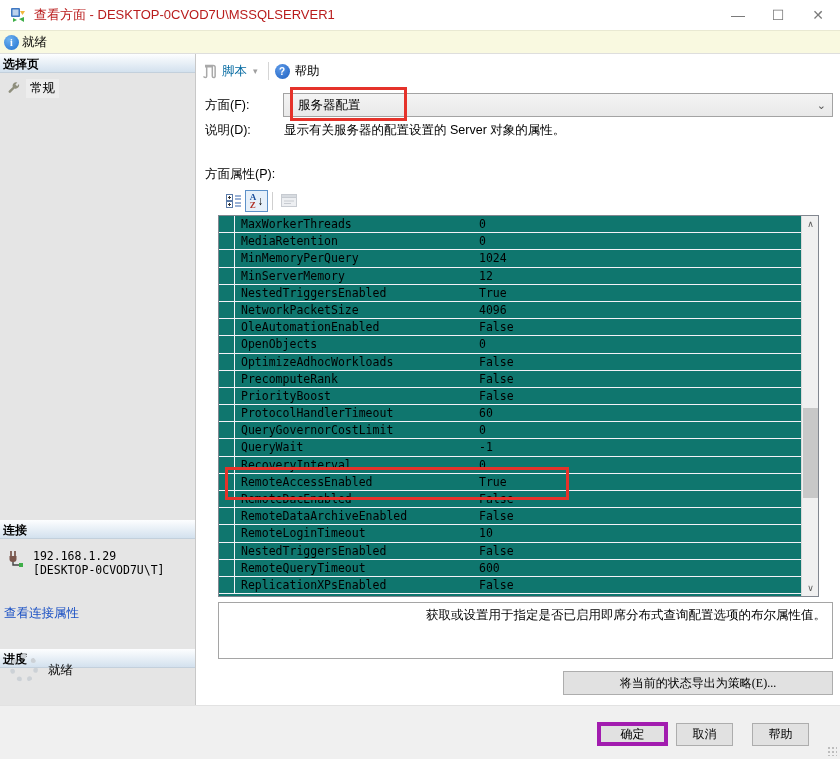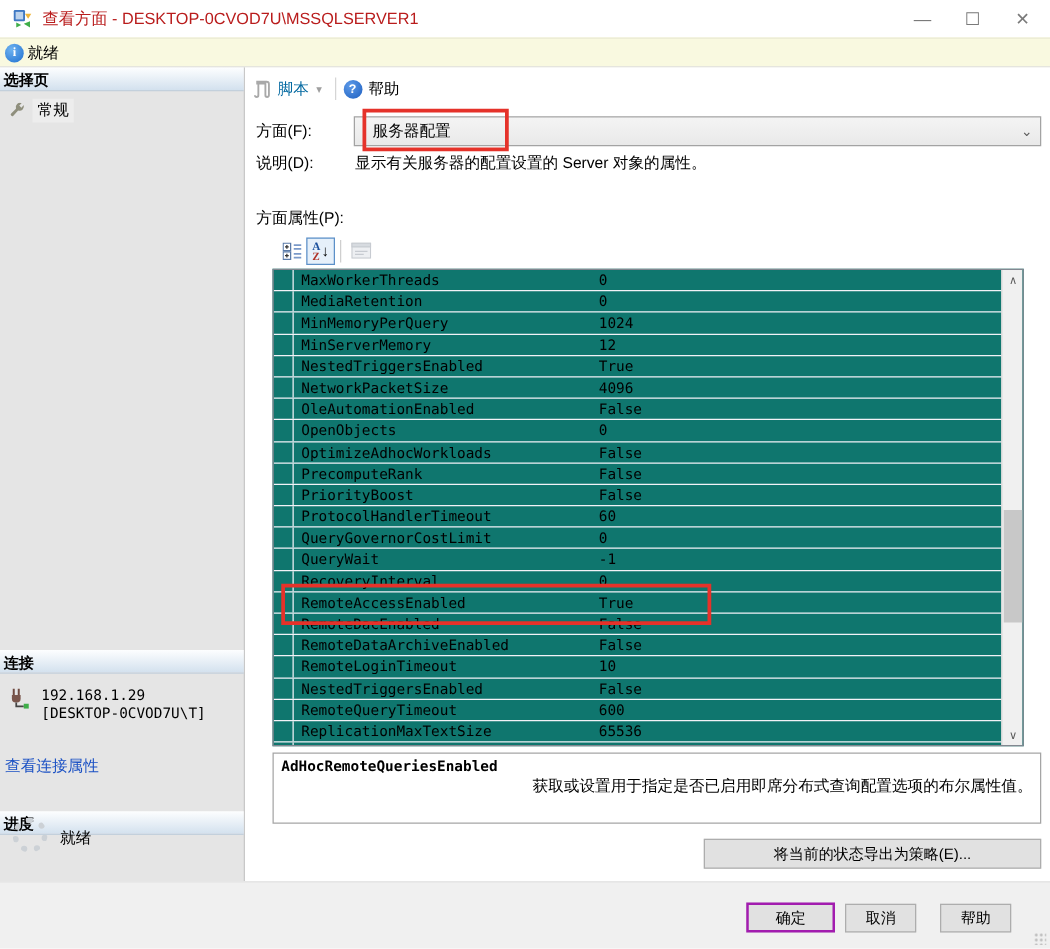--- a/index.html
+++ b/index.html
@@ -66,25 +66,25 @@
   .scrollbar { position:absolute; right:0; top:0; width:17px; height:380px; background:#f0f0f0; border-left:1px solid #d9d9d9; }
   .sb-arrow { position:absolute; left:0; width:17px; height:16px; display:flex; align-items:center; justify-content:center; color:#5a5a5a; font-size:9px; }
   .sb-thumb { position:absolute; left:1px; width:15px; background:#c8c8c8; }
 
   
   .detail { position:absolute; left:22px; top:548px; width:615px; height:57px; border:1px solid #a5a5a5; background:#fff; padding:3px 6px; }
   .detail-title { font-family:"DejaVu Sans Mono", monospace; font-weight:bold; font-size:11.5px; }
   .detail-text { font-size:12.5px; margin-top:1px;text-align:right; }
 
   .btn { background:#e1e1e1; border:1px solid #adadad; font-size:12px; display:flex; align-items:center; justify-content:center; font-family:"Liberation Sans", sans-serif; }
-  .export-btn { position:absolute; left:367px; top:617px; width:270px; height:24px; }
+  .export-btn { position:absolute; left:367px; top:617px; width:270px; height:24px;font-family:Liberation Serif, serif; }
 
   
   .bottombar { left:0; top:705px; width:840px; height:54px; background:#f0f0f0; border-top:1px solid #e2e2e2; }
-  .ok-btn { position:absolute; left:597px; top:16px; width:71px; height:24px; border:2px solid #a21caf; }
+  .ok-btn { position:absolute; left:597px; top:16px; width:71px; height:24px; border:4px solid #a21caf; }
   .cancel-btn { position:absolute; left:676px; top:17px; width:57px; height:23px; }
   .help-btn { position:absolute; left:752px; top:17px; width:57px; height:23px; }
   .grip { position:absolute; right:3px; bottom:3px; width:10px; height:10px;
     background-image:radial-gradient(#bdbdbd 1px, transparent 1.2px); background-size:4px 4px; }
 
   svg { display:block; }
 </style>
 </head>
 <body>
 
@@ -328,41 +328,35 @@
           <div class="gname">NestedTriggersEnabled</div>
           <div class="gval">False</div>
         </div>
 
         <div class="grow">
           <div class="gutter"></div>
           <div class="gname">RemoteQueryTimeout</div>
           <div class="gval">600</div>
         </div>
 
-        <div class="grow">
-          <div class="gutter"></div>
-          <div class="gname">ReplicationMaxTextSize</div>
-          <div class="gval">65536</div>
-        </div>
 
         <div class="grow">
           <div class="gutter"></div>
           <div class="gname">ReplicationXPsEnabled</div>
           <div class="gval">False</div>
         </div>
       </div>
     <div class="scrollbar">
       <div class="sb-arrow" style="top:0;">∧</div>
       <div class="sb-thumb" style="top:192px; height:90px;"></div>
       <div class="sb-arrow" style="bottom:0;">∨</div>
     </div>
   </div>
 
   <div class="detail">
-    <div class="detail-title">AdHocRemoteQueriesEnabled</div>
     <div class="detail-text">获取或设置用于指定是否已启用即席分布式查询配置选项的布尔属性值。</div>
   </div>
 
   <button class="btn export-btn">将当前的状态导出为策略(E)...</button>
 </div>
 
 <div class="abs bottombar">
   <button class="btn ok-btn">确定</button>
   <button class="btn cancel-btn">取消</button>
   <button class="btn help-btn">帮助</button>

